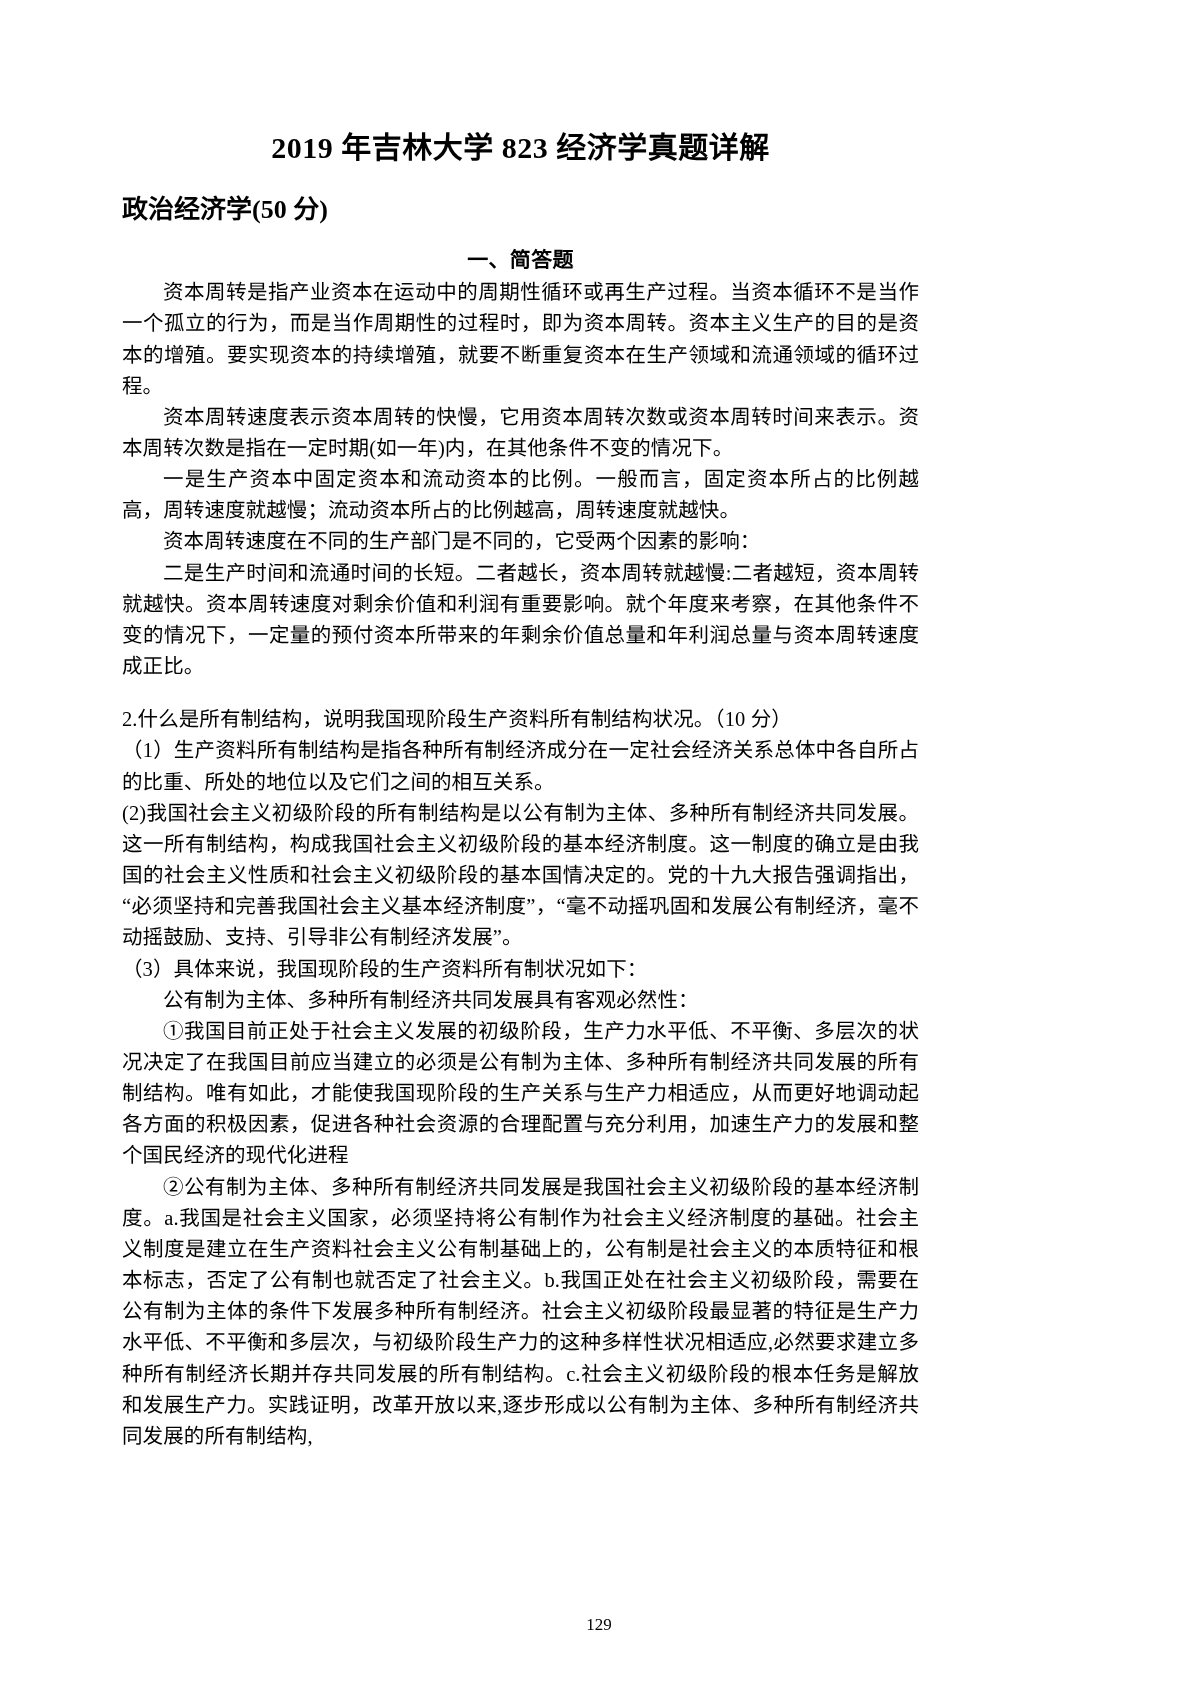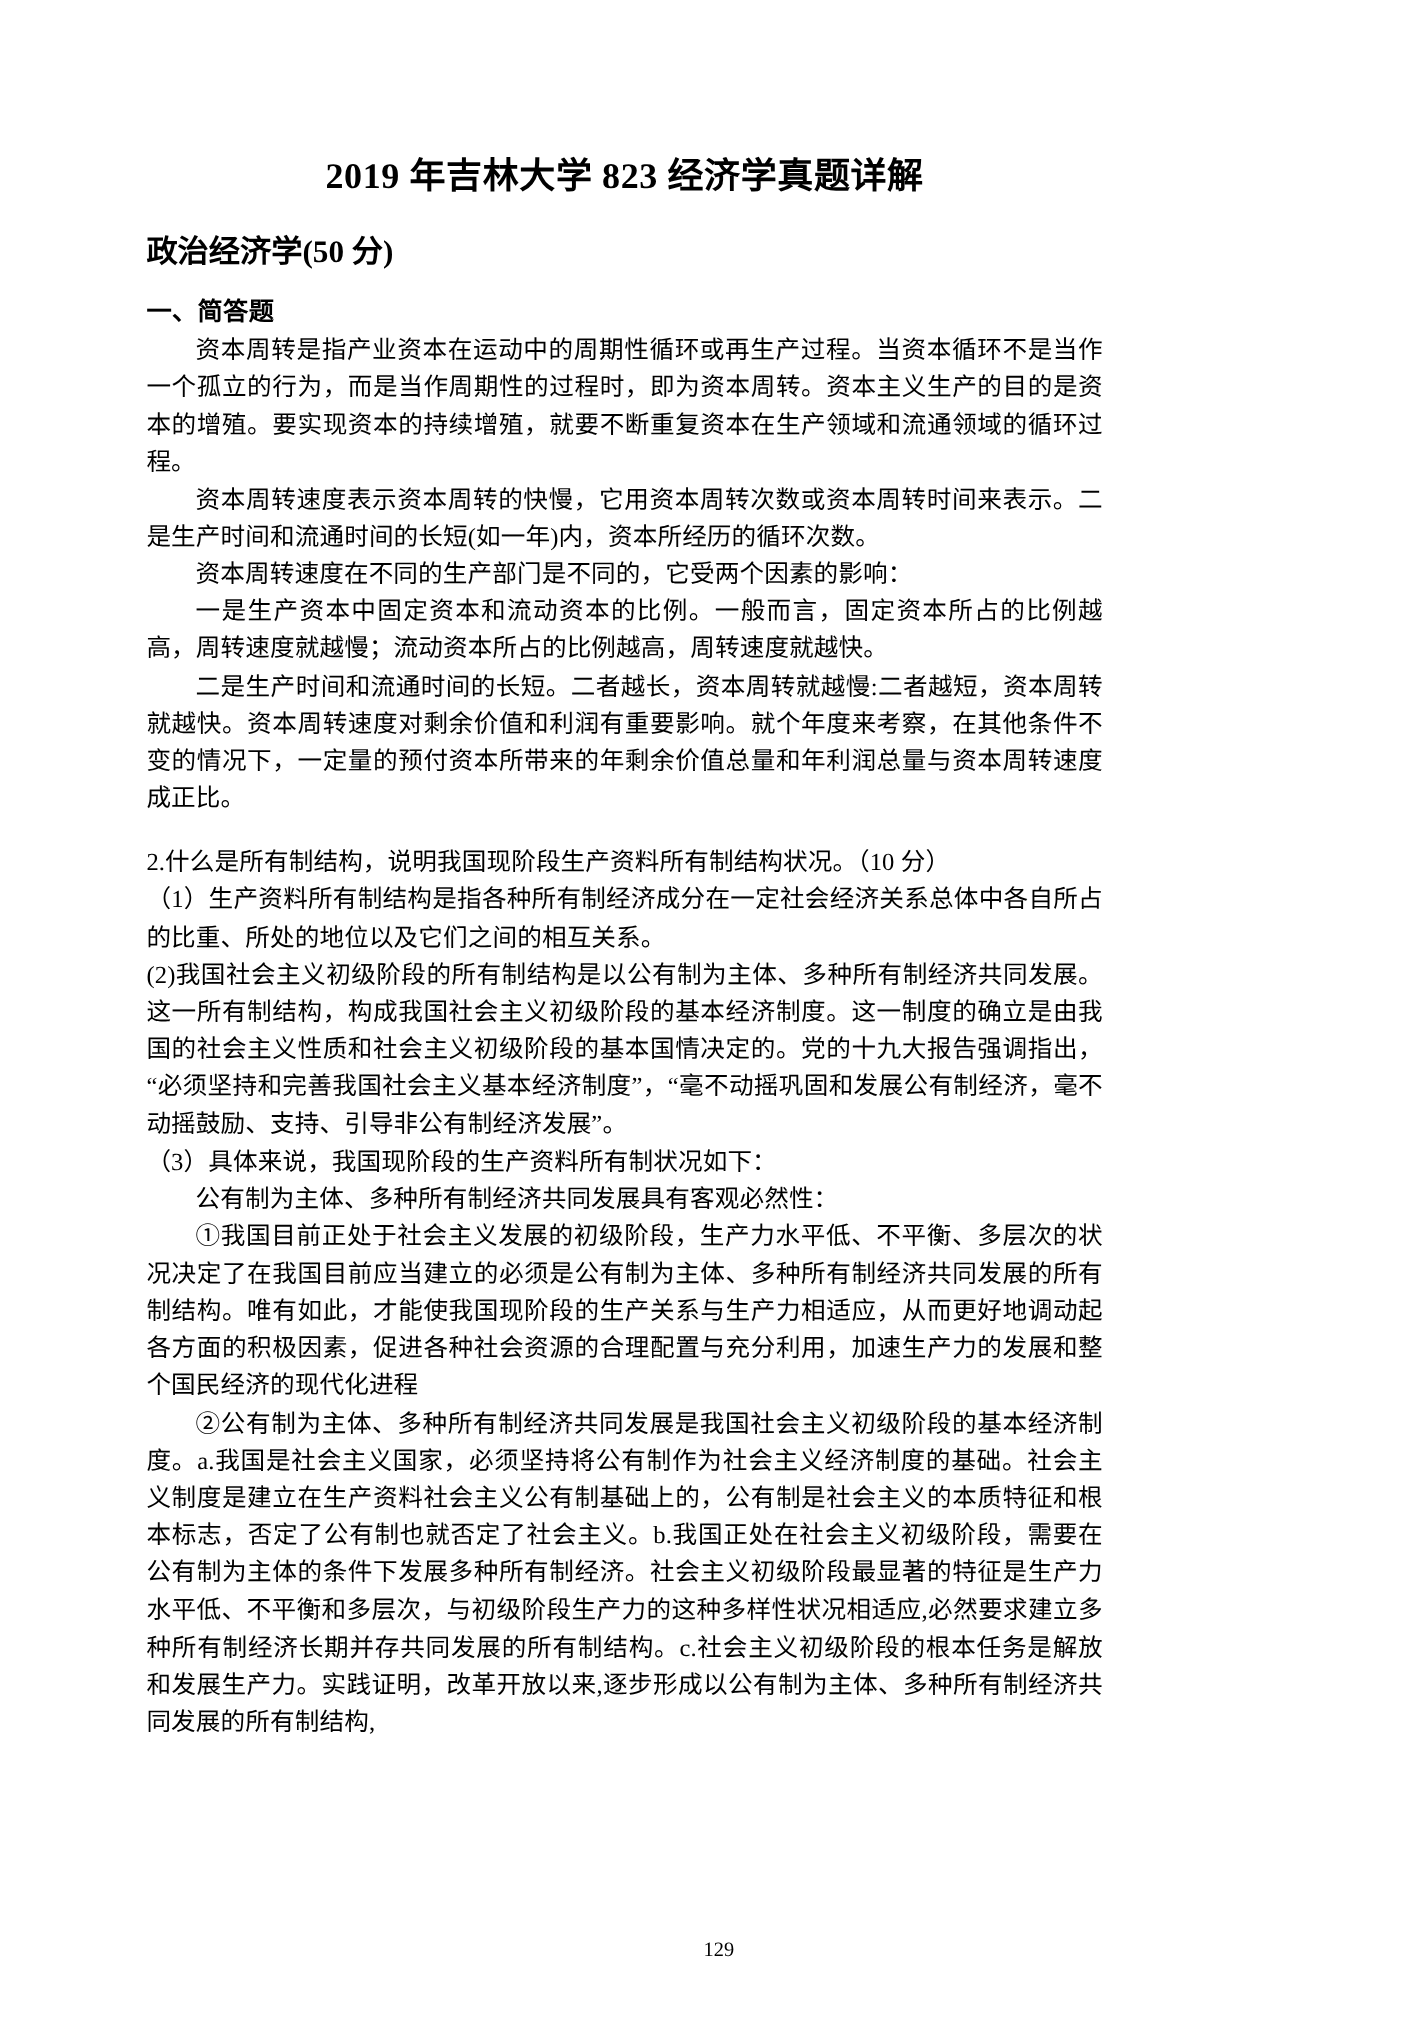--- a/index.html
+++ b/index.html
@@ -36,20 +36,21 @@
     font-weight: bold;
     margin: 0 0 18px 0;
     line-height: 1.3;
   }
   .section-heading {
     font-size: 21px;
     font-weight: bold;
     margin: 0 0 2px 0;
     line-height: 1.45;
     letter-spacing: 0.3px;
+    text-align: center;
   }
   p.para {
     font-size: 20.5px;
     line-height: 1.52;
     margin: 0;
     text-align: justify;
     text-justify: inter-ideograph;
     letter-spacing: 0.1px;
   }
   p.indent {
@@ -77,23 +78,23 @@
 <div class="page">
 
   <h1 class="doc-title">2019 年吉林大学 823 经济学真题详解</h1>
 
   <h2 class="doc-subtitle">政治经济学(50 分)</h2>
 
   <div class="section-heading">一、简答题</div>
 
   <div>
     <p class="para indent">资本周转是指产业资本在运动中的周期性循环或再生产过程。当资本循环不是当作一个孤立的行为，而是当作周期性的过程时，即为资本周转。资本主义生产的目的是资本的增殖。要实现资本的持续增殖，就要不断重复资本在生产领域和流通领域的循环过程。</p>
-    <p class="para indent">资本周转速度表示资本周转的快慢，它用资本周转次数或资本周转时间来表示。二是生产时间和流通时间的长短(如一年)内，资本所经历的循环次数。</p>
+    <p class="para indent">资本周转速度表示资本周转的快慢，它用资本周转次数或资本周转时间来表示。资本周转次数是指在一定时期(如一年)内，在其他条件不变的情况下。</p>
+    <p class="para indent">一是生产资本中固定资本和流动资本的比例。一般而言，固定资本所占的比例越高，周转速度就越慢；流动资本所占的比例越高，周转速度就越快。</p>
     <p class="para indent">资本周转速度在不同的生产部门是不同的，它受两个因素的影响：</p>
-    <p class="para indent">一是生产资本中固定资本和流动资本的比例。一般而言，固定资本所占的比例越高，周转速度就越慢；流动资本所占的比例越高，周转速度就越快。</p>
     <p class="para indent">二是生产时间和流通时间的长短。二者越长，资本周转就越慢:二者越短，资本周转就越快。资本周转速度对剩余价值和利润有重要影响。就个年度来考察，在其他条件不变的情况下，一定量的预付资本所带来的年剩余价值总量和年利润总量与资本周转速度成正比。</p>
 
     <div class="gap"></div>
 
     <p class="para noindent">2.什么是所有制结构，说明我国现阶段生产资料所有制结构状况。（10 分）</p>
     <p class="para noindent">（1）生产资料所有制结构是指各种所有制经济成分在一定社会经济关系总体中各自所占的比重、所处的地位以及它们之间的相互关系。</p>
     <p class="para noindent">(2)我国社会主义初级阶段的所有制结构是以公有制为主体、多种所有制经济共同发展。这一所有制结构，构成我国社会主义初级阶段的基本经济制度。这一制度的确立是由我国的社会主义性质和社会主义初级阶段的基本国情决定的。党的十九大报告强调指出，“必须坚持和完善我国社会主义基本经济制度”，“毫不动摇巩固和发展公有制经济，毫不动摇鼓励、支持、引导非公有制经济发展”。</p>
     <p class="para noindent">（3）具体来说，我国现阶段的生产资料所有制状况如下：</p>
     <p class="para indent">公有制为主体、多种所有制经济共同发展具有客观必然性：</p>
     <p class="para indent">①我国目前正处于社会主义发展的初级阶段，生产力水平低、不平衡、多层次的状况决定了在我国目前应当建立的必须是公有制为主体、多种所有制经济共同发展的所有制结构。唯有如此，才能使我国现阶段的生产关系与生产力相适应，从而更好地调动起各方面的积极因素，促进各种社会资源的合理配置与充分利用，加速生产力的发展和整个国民经济的现代化进程</p>

